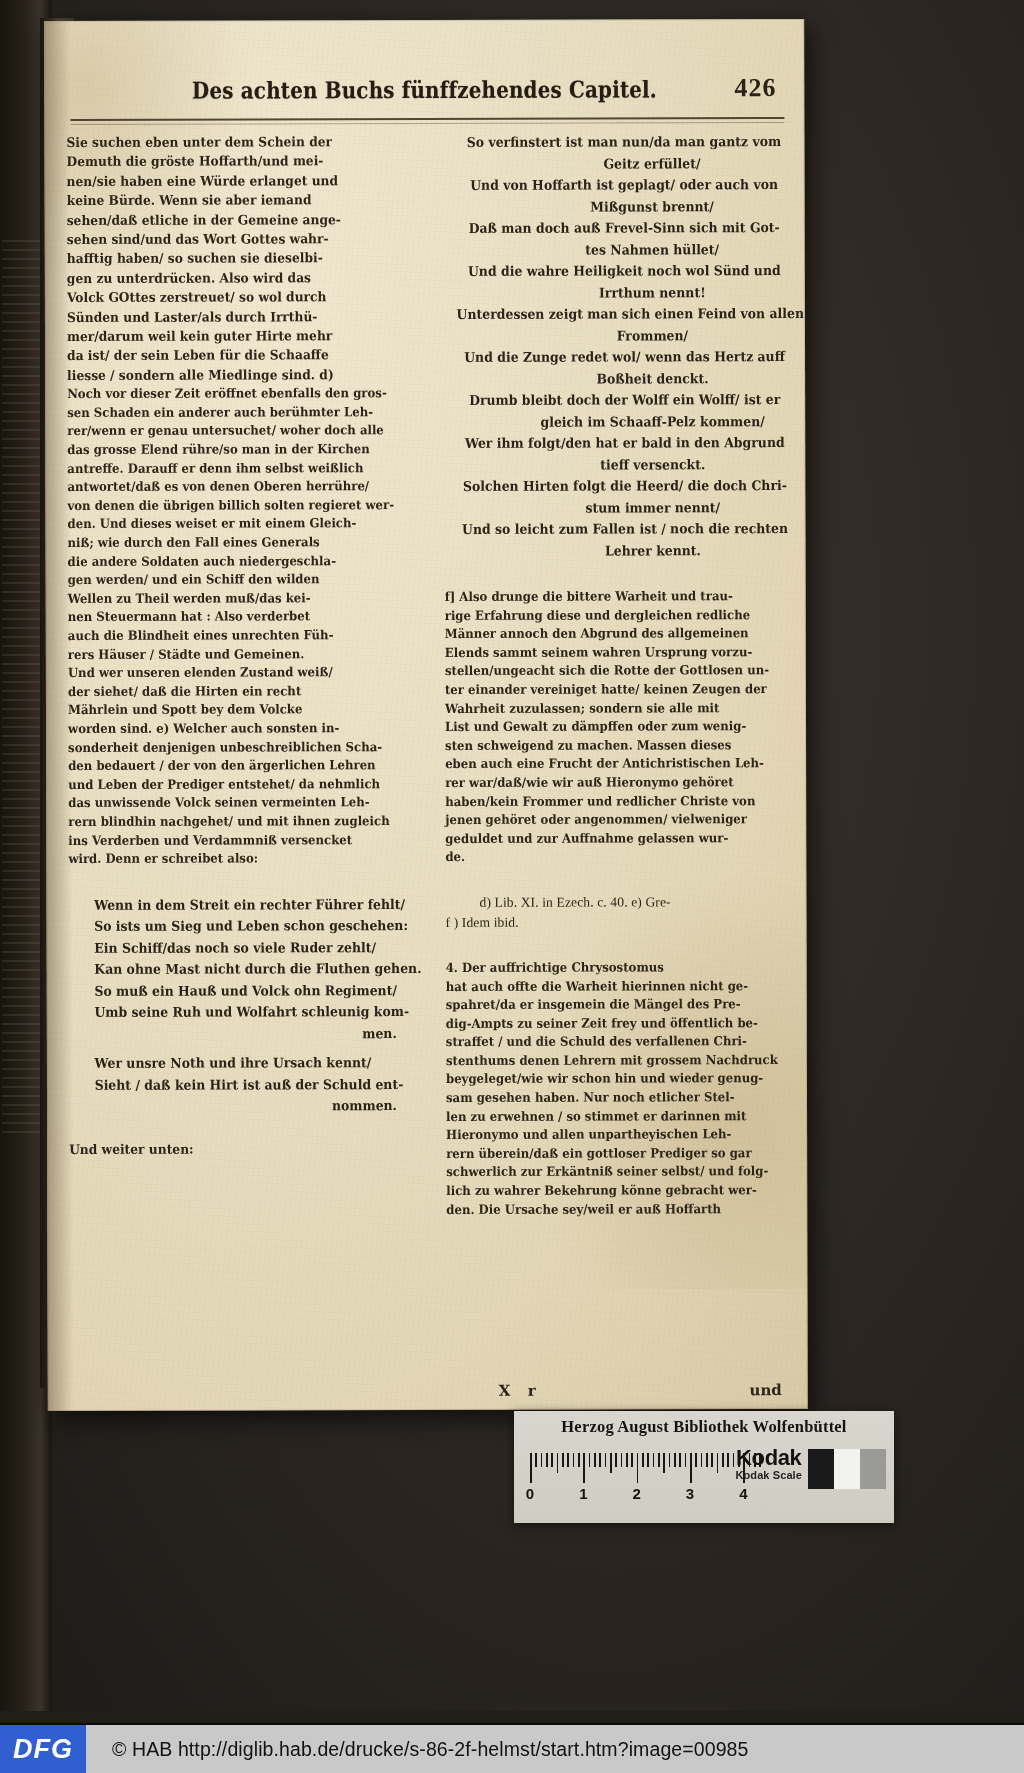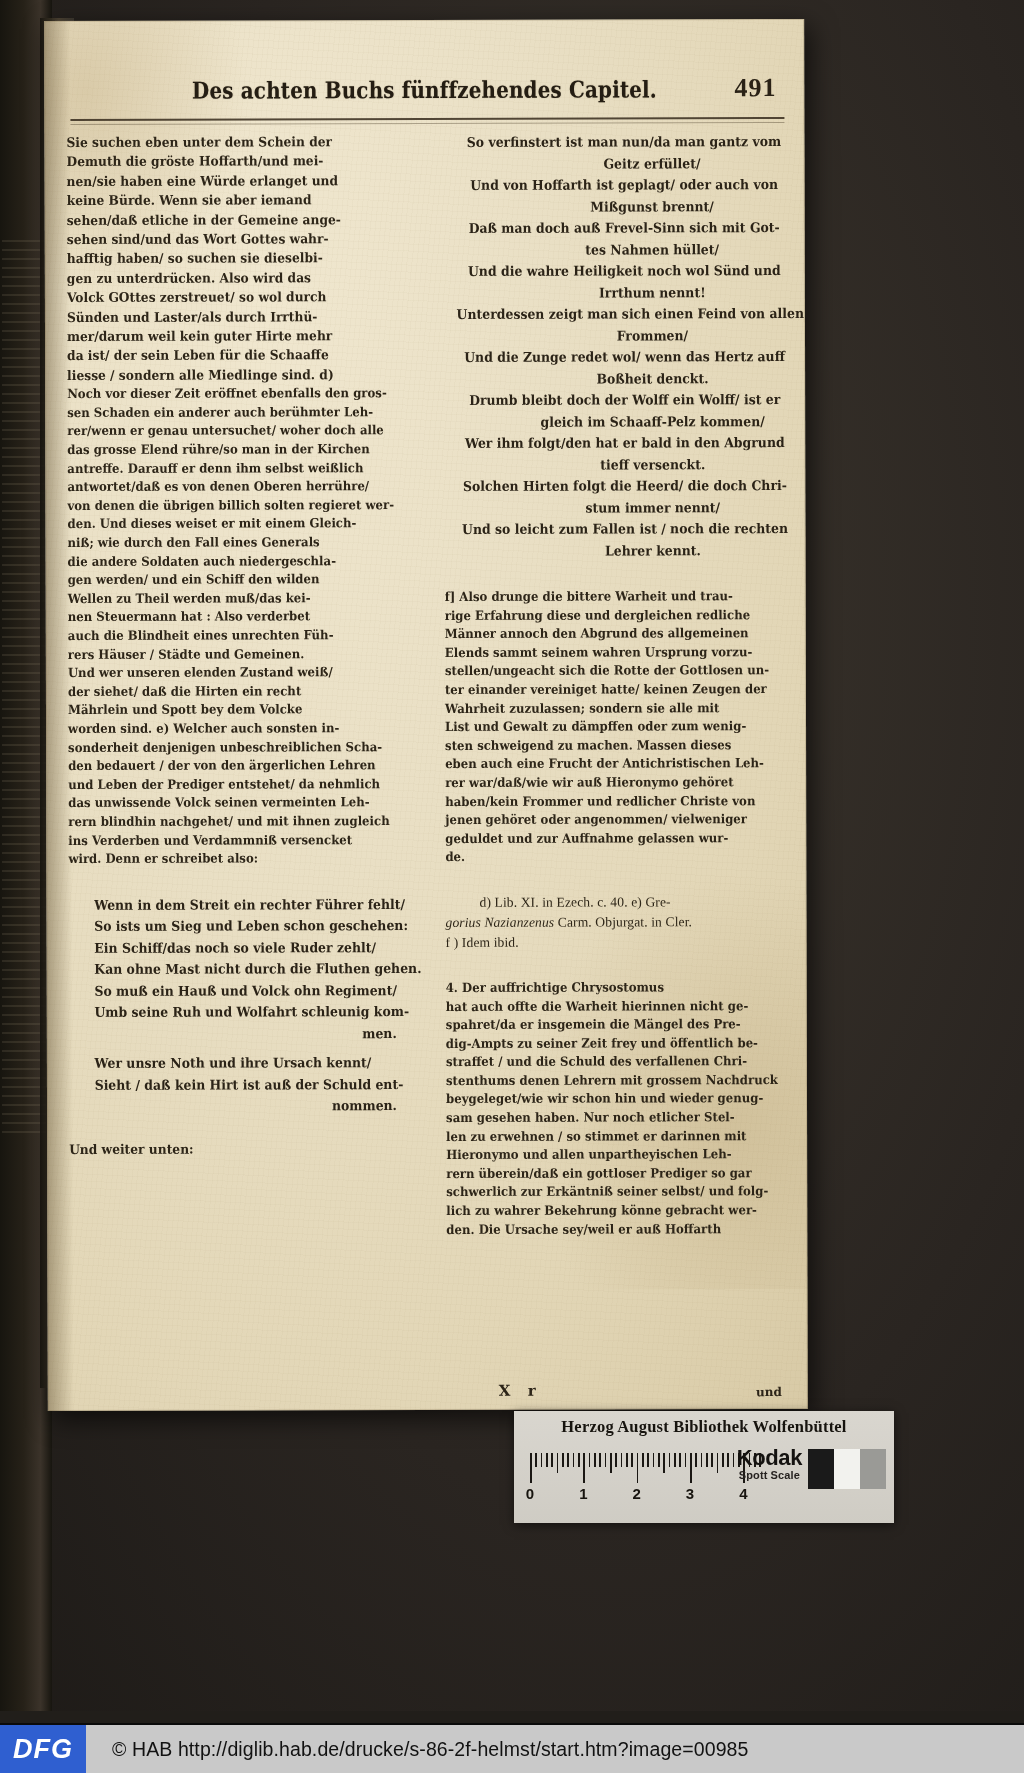--- a/index.html
+++ b/index.html
@@ -159,21 +159,21 @@
   .latin-indent{padding-left:34px;}
 
   
   #signature{
     position:absolute;left:52px;bottom:-4px;
     font-family:"DejaVu Serif",serif;font-weight:700;font-size:15px;color:#2c2418;
     letter-spacing:6px;
   }
   #catchword{
     position:absolute;right:26px;bottom:-4px;
-    font-family:"DejaVu Serif",serif;font-weight:700;font-size:12px;color:#2c2418;margin-left:44px;
+    font-family:"DejaVu Serif",serif;font-weight:700;font-size:15px;color:#2c2418;margin-left:44px;
   }
 
   
   #target-card{
     position:absolute;left:514px;top:1411px;width:380px;height:112px;
     background:linear-gradient(180deg,#d9d6cf 0%,#cfccc4 100%);
     box-shadow:0 2px 10px rgba(0,0,0,.55);
   }
   #target-title{
     position:absolute;left:0;right:0;top:6px;text-align:center;
@@ -240,21 +240,21 @@
 
 <div id="paper">
   <div id="paper-grain"></div>
   <div id="paper-stain-a"></div>
   <div id="paper-stain-b"></div>
   <div id="paper-edge-shadow"></div>
 
   <div id="running-head">
     <div id="head-title" class="fraktur">Des achten Buchs fünffzehendes Capitel.</div>
   </div>
-  <div id="folio">491</div>
+  <div id="folio">426</div>
   <div id="head-rule"></div>
   <div id="head-rule2"></div>
 
   <div id="columns">
 
     <div class="col" id="col-left">
       <div id="l-p1">
           <div class="body-line">Sie suchen eben unter dem Schein der</div>
           <div class="body-line">Demuth die gröste Hoffarth/und mei-</div>
           <div class="body-line">nen/sie haben eine Würde erlanget und</div>
@@ -355,21 +355,20 @@
           <div class="body-line tight">eben auch eine Frucht der Antichristischen Leh-</div>
           <div class="body-line tight">rer war/daß/wie wir auß Hieronymo gehöret</div>
           <div class="body-line tight">haben/kein Frommer und redlicher Christe von</div>
           <div class="body-line tight">jenen gehöret oder angenommen/ vielweniger</div>
           <div class="body-line tight">geduldet und  zur   Auffnahme  gelassen  wur-</div>
           <div class="body-line tight">de.</div>
         </div>
       <div class="gap-lg"></div>
       <div id="r-fn">
           <div class="latin latin-indent">d)   Lib. XI. in Ezech. c. 40.   e) Gre-</div>
-          <div class="latin" style="font-style: normal;"><span class="it">gorius Nazianzenus </span><span>Carm. Objurgat. in Cler.</span></div>
           <div class="latin">f )  Idem ibid.</div>
         </div>
       <div class="gap-lg"></div>
       <div id="r-p4">
           <div class="body-line tight">4.   Der auffrichtige Chrysostomus</div>
           <div class="body-line tight">hat auch offte die Warheit hierinnen nicht ge-</div>
           <div class="body-line tight">spahret/da er insgemein die Mängel des Pre-</div>
           <div class="body-line tight">dig-Ampts zu seiner Zeit frey und öffentlich be-</div>
           <div class="body-line tight">straffet / und die Schuld des verfallenen Chri-</div>
           <div class="body-line tight">stenthums denen Lehrern mit grossem Nachdruck</div>
@@ -439,21 +438,21 @@
       <div class="tick minor" style="left: 229.333px;"></div>
       <div class="rulernum" style="left: 0px;">0</div>
       <div class="rulernum" style="left: 53.3333px;">1</div>
       <div class="rulernum" style="left: 106.667px;">2</div>
       <div class="rulernum" style="left: 160px;">3</div>
       <div class="rulernum" style="left: 213.333px;">4</div>
     </div>
   <div id="kodak-wrap">
     <div id="kodak-text">
       <div id="kodak-word">Kodak</div>
-      <div id="kodak-sub">Spott Scale</div>
+      <div id="kodak-sub">Kodak Scale</div>
     </div>
     <div id="patch-strip">
         <div class="patch" style="background: rgb(26, 26, 26);"></div>
         <div class="patch" style="background: rgb(242, 242, 238);"></div>
         <div class="patch" style="background: rgb(154, 154, 150);"></div>
       </div>
   </div>
 </div>
 
 <div id="bar-gap"></div>

